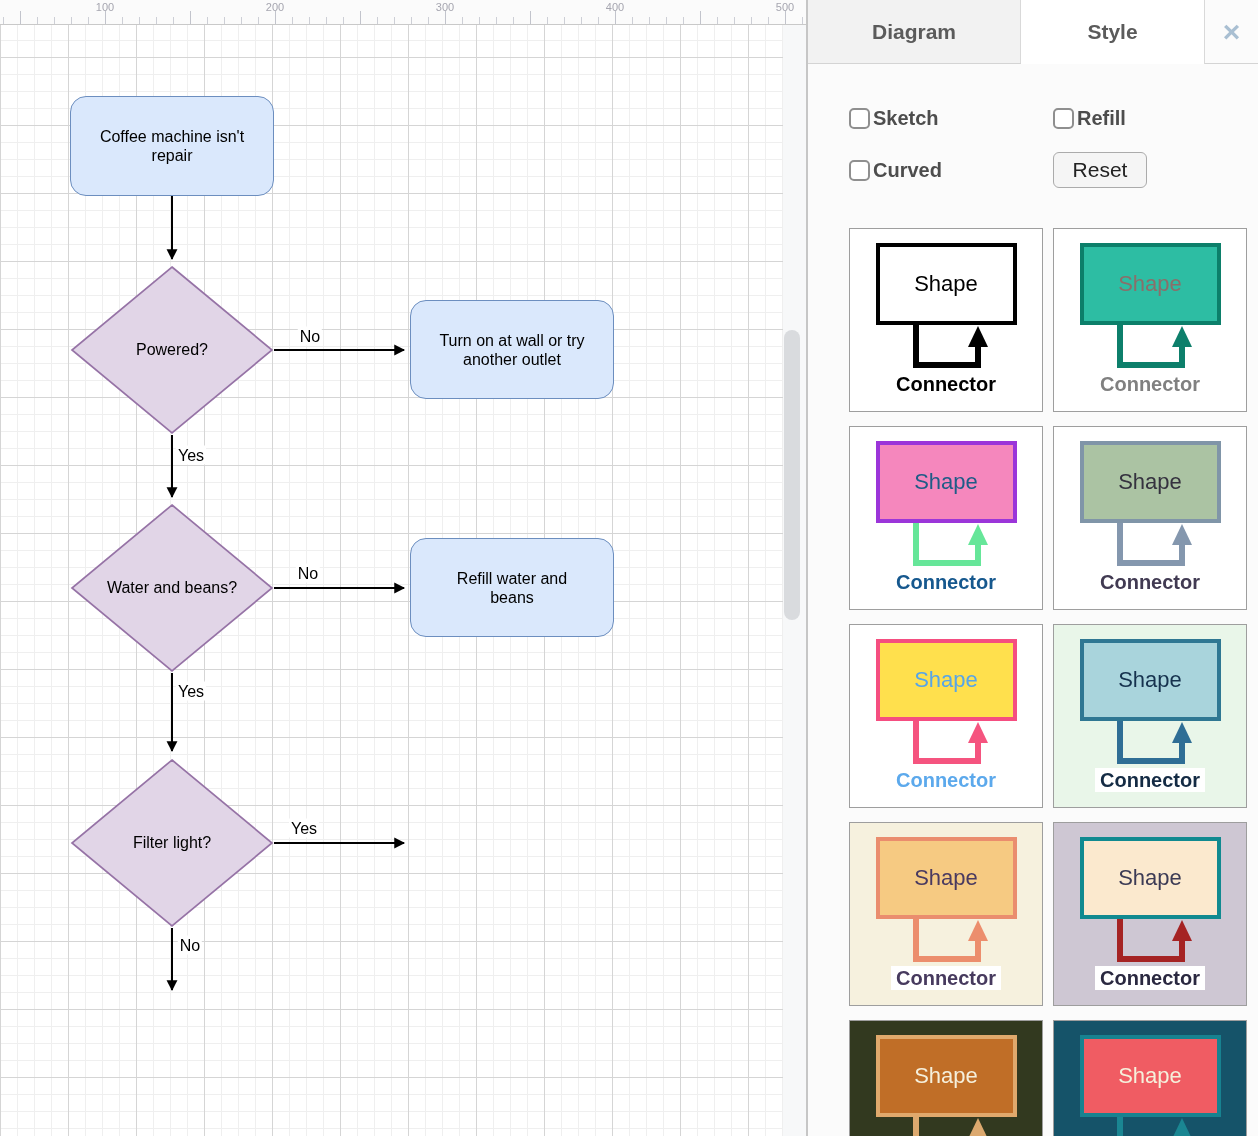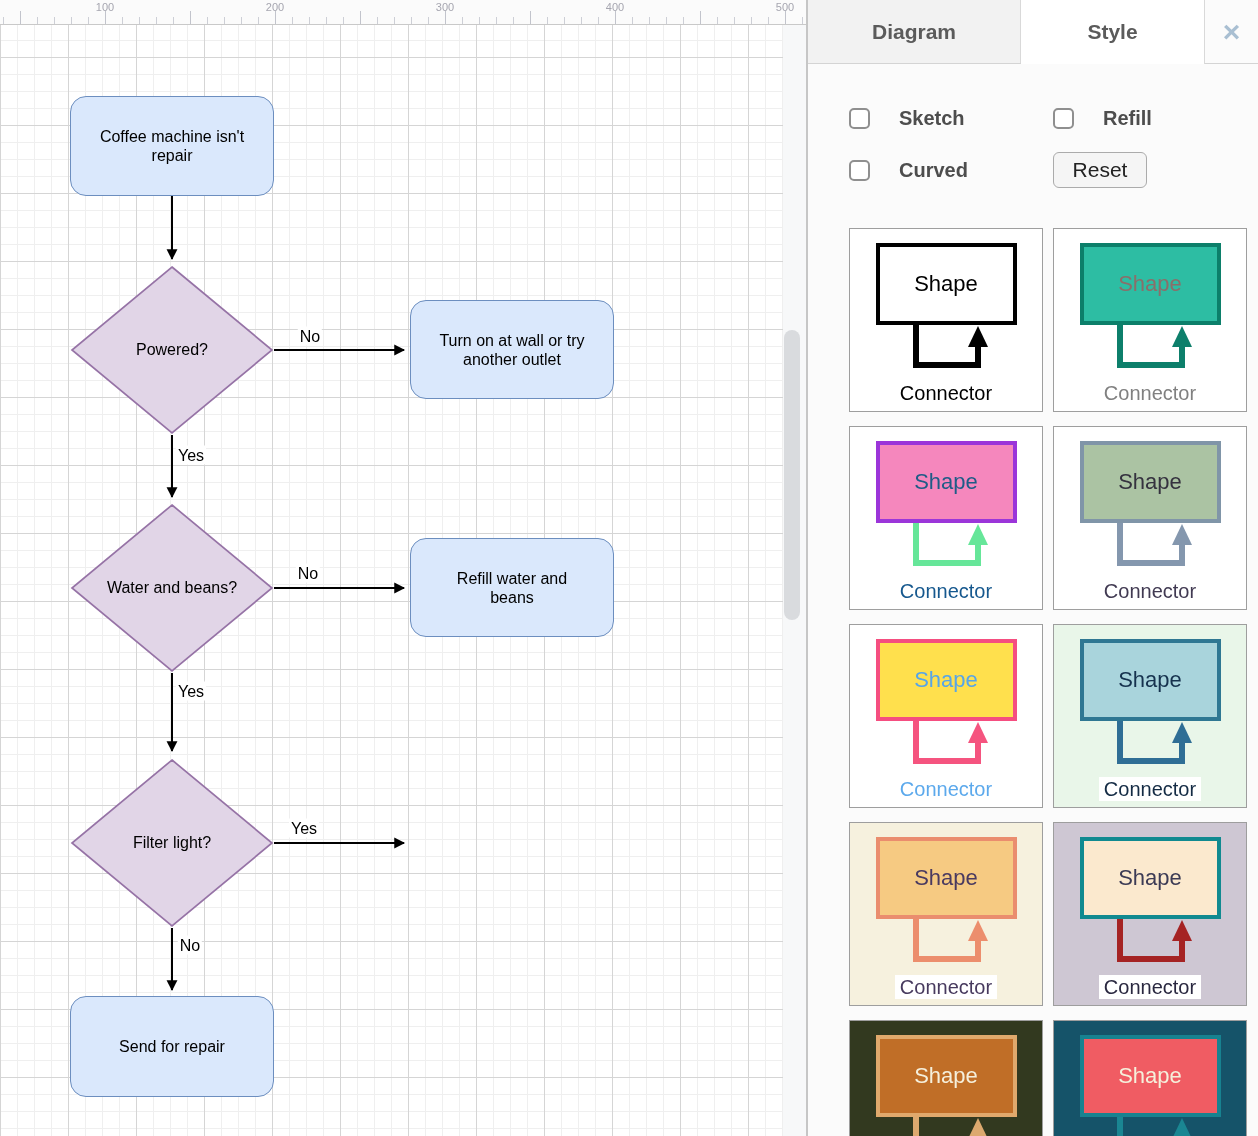--- a/index.html
+++ b/index.html
@@ -51,36 +51,36 @@
   .tab{display:flex;align-items:center;justify-content:center;font-weight:bold;
     font-size:21px;color:#5B5B5B;box-sizing:border-box;cursor:default;}
   .tab.inactive{width:213px;background:#F2F2F2;border-right:1px solid #D9D9D9;}
   .tab.active{width:184px;background:#FFFFFF;border-right:1px solid #D9D9D9;
     height:64px;position:relative;z-index:1;}
   .tab-close{flex:1;display:flex;align-items:center;justify-content:center;
     color:#A9BFD2;font-size:30px;font-weight:bold;line-height:1;}
 
   .options{display:grid;grid-template-columns:204px 1fr;row-gap:22px;
     padding:43px 10px 0 41px;align-items:center;}
-  .opt{display:flex;align-items:center;gap:29px;font-size:20px;font-weight:bold;color:#4D4D4D;}
+  .opt{display:flex;align-items:center;gap:3px;font-size:20px;font-weight:bold;color:#4D4D4D;}
   .cb{width:21px;height:21px;border:2px solid #8F8F8F;border-radius:5px;background:#fff;
     box-sizing:border-box;flex:0 0 21px;}
   .reset-btn{width:94px;height:36px;font-size:21px;color:#222;background:#F5F5F5;
     border:1px solid #ABABAB;border-radius:6px;font-family:inherit;}
 
   .swatch-grid{display:grid;grid-template-columns:194px 194px;gap:14px 10px;
     margin:40px 11px 0 41px;}
   .swatch{width:194px;height:184px;box-sizing:border-box;border:1px solid #9E9E9E;
     background:var(--card);display:flex;flex-direction:column;align-items:center;}
   .sw-shape{margin-top:14px;width:141px;height:82px;box-sizing:border-box;
     background:var(--fill);border:4px solid var(--stroke);color:var(--text);
     display:flex;align-items:center;justify-content:center;font-size:22px;}
   .sw-conn{display:block;align-self:flex-start;margin-left:57px;color:var(--conn);}
-  .sw-conn-label{margin-top:12px;font-size:20px;color:var(--ctext);background:#fff;
-    padding:0 5px;line-height:24px;}
+  .sw-conn-label{margin-top:3px;font-size:20px;color:var(--ctext);background:#fff;
+    padding:0 5px;line-height:24px;font-weight:bold;}
 </style>
 </head>
 <body>
 
 <div class="app">
 
   <div class="canvas">
     <div class="grid"></div>
     <div class="gutter"></div>
     <div class="ruler">
@@ -102,21 +102,20 @@
       <line x1="172" y1="435" x2="172" y2="497" marker-end="url(#arr)"></line>
       <line x1="274" y1="588" x2="404" y2="588" marker-end="url(#arr)"></line>
       <line x1="172" y1="673" x2="172" y2="751" marker-end="url(#arr)"></line>
       <line x1="274" y1="843" x2="404" y2="843" marker-end="url(#arr)"></line>
       <line x1="172" y1="928" x2="172" y2="990" marker-end="url(#arr)"></line>
     </svg>
 
     <div class="node process" style="left:70px;top:96px;width:204px;height:100px">Coffee machine isn't repair</div>
     <div class="node process" style="left:410px;top:300px;width:204px;height:99px">Turn on at wall or try another outlet</div>
     <div class="node process narrow" style="left:410px;top:538px;width:204px;height:99px">Refill water and beans</div>
-    <div class="node process" style="left:70px;top:996px;width:204px;height:101px">Send for repair</div>
 
     <div class="decision" style="left:70px;top:265px">
       <svg width="204" height="170">
           <polygon points="102,2 202,85 102,168 2,85"></polygon>
         </svg>
       <div class="dlabel">Powered?</div>
     </div>
     <div class="decision" style="left:70px;top:503px">
       <svg width="204" height="170">
           <polygon points="102,2 202,85 102,168 2,85"></polygon>

